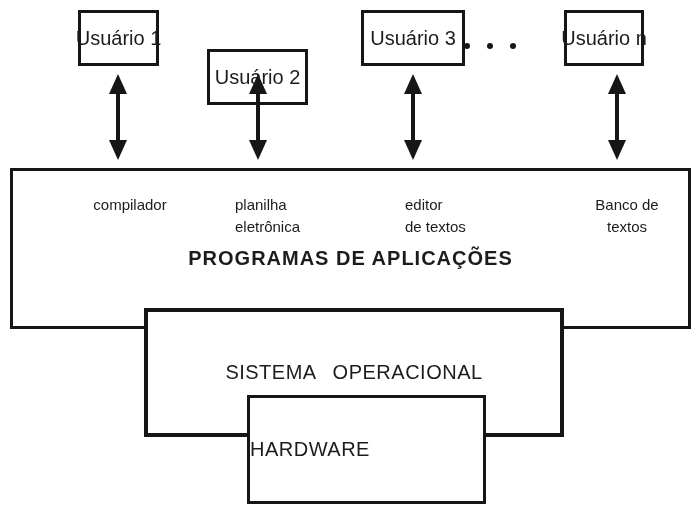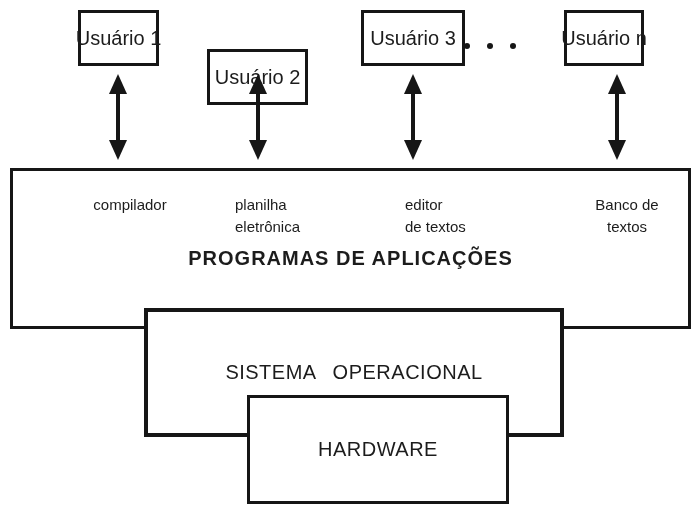--- a/index.html
+++ b/index.html
@@ -87,24 +87,24 @@
   }
   #os-box {
     left: 144px; top: 292px;
     width: 420px; height: 129px;
     border: 4px solid #161616;
     z-index: 2;
     display: flex; align-items: center; justify-content: center; margin-top: 16px;
   }
   #hw-box {
     left: 247px; top: 395px;
-    width: 262px; height: 109px;
+    width: 239px; height: 109px;
     border: 3px solid #161616;
     z-index: 3;
-    display: flex; align-items: center; justify-content: center;
+    display: flex; align-items: center; 
   }
 
   
   .app-label {
     position: absolute;
     top: 194px;
     font-size: 15px;
     line-height: 22px;
     z-index: 2;
     white-space: nowrap;

